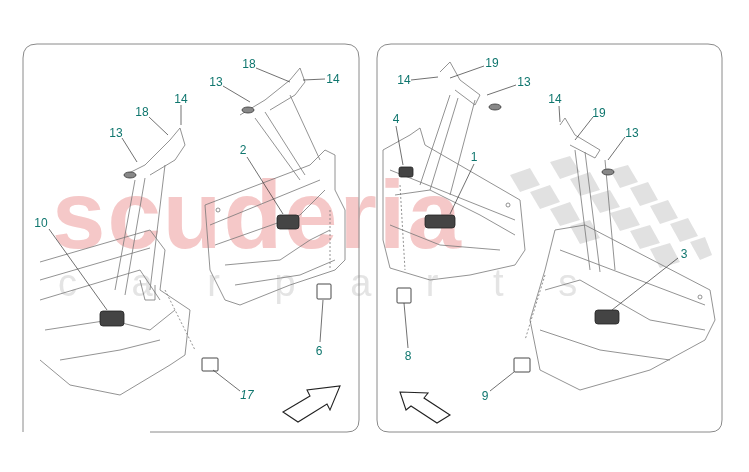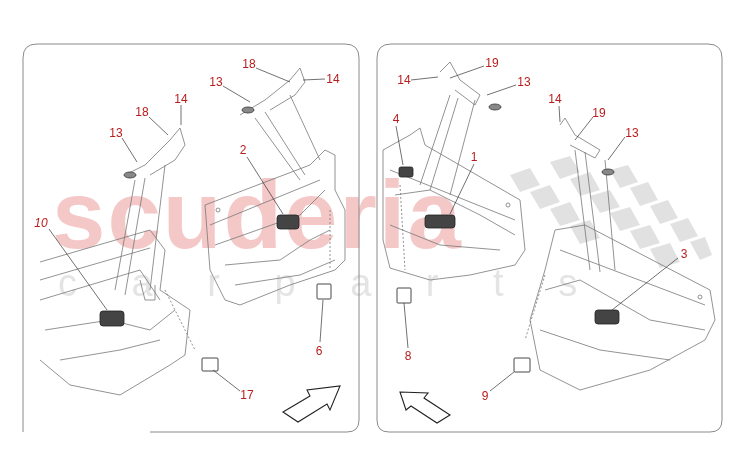--- a/index.html
+++ b/index.html
@@ -1,19 +1,19 @@
 <!DOCTYPE html>
 <html><head>
 <meta charset="utf-8">
 <style>
   html, body { margin:0; padding:0; background:#ffffff; }
   body { width:749px; height:472px; position:relative; overflow:hidden; font-family:"Liberation Sans", sans-serif; }
   .diagram { position:absolute; left:0; top:0; width:749px; height:472px; }
   svg { position:absolute; left:0; top:0; }
-  .callout { position:absolute; font-size:12px; color:#b91c1c; line-height:12px; transform:translate(-50%,-50%); white-space:nowrap; cursor:pointer; }
+  .callout { position:absolute; font-size:12px; color:#0f766e; line-height:12px; transform:translate(-50%,-50%); white-space:nowrap; cursor:pointer; }
   .wm-text { position:absolute; font-family:"Liberation Sans", sans-serif; font-weight:bold; color:#f2c4c4; pointer-events:none; }
 </style>
 </head>
 <body>
 
 <div class="diagram">
 
   <div class="wm-text" style="left:52px; top:160px; font-size:96px; letter-spacing:2px; color:#f5c8c8;">scuderia</div>
   <div class="wm-text" style="left:58px; top:262px; font-size:38px; letter-spacing:22px; color:#e4e4e4; font-weight:normal;">c a r   p a r t s</div>
 
@@ -142,23 +142,23 @@
     <path d="M400,392 L428,393 L424,398 L450,415 L437,423 L411,406 L406,410 Z" fill="#fff" stroke="#222" stroke-width="1.1"></path>
   </svg>
 
   <div class="callout" style="left:249px; top:64px;">18</div>
   <div class="callout" style="left:333px; top:79px;">14</div>
   <div class="callout" style="left:216px; top:82px;">13</div>
   <div class="callout" style="left:181px; top:99px;">14</div>
   <div class="callout" style="left:142px; top:112px;">18</div>
   <div class="callout" style="left:116px; top:133px;">13</div>
   <div class="callout" style="left:243px; top:150px;">2</div>
-  <div class="callout" style="left:41px; top:223px;font-style:italic;">10</div>
+  <div class="callout" style="left:41px; top:223px;">10</div>
   <div class="callout" style="left:319px; top:351px;">6</div>
-  <div class="callout" style="left:247px; top:395px;">17</div>
+  <div class="callout" style="left:247px; top:395px;font-style:italic;">17</div>
 
   <div class="callout" style="left:492px; top:63px;">19</div>
   <div class="callout" style="left:404px; top:80px;">14</div>
   <div class="callout" style="left:524px; top:82px;">13</div>
   <div class="callout" style="left:555px; top:99px;">14</div>
   <div class="callout" style="left:599px; top:113px;">19</div>
   <div class="callout" style="left:632px; top:133px;">13</div>
   <div class="callout" style="left:396px; top:119px;">4</div>
   <div class="callout" style="left:474px; top:157px;">1</div>
   <div class="callout" style="left:684px; top:254px;">3</div>

